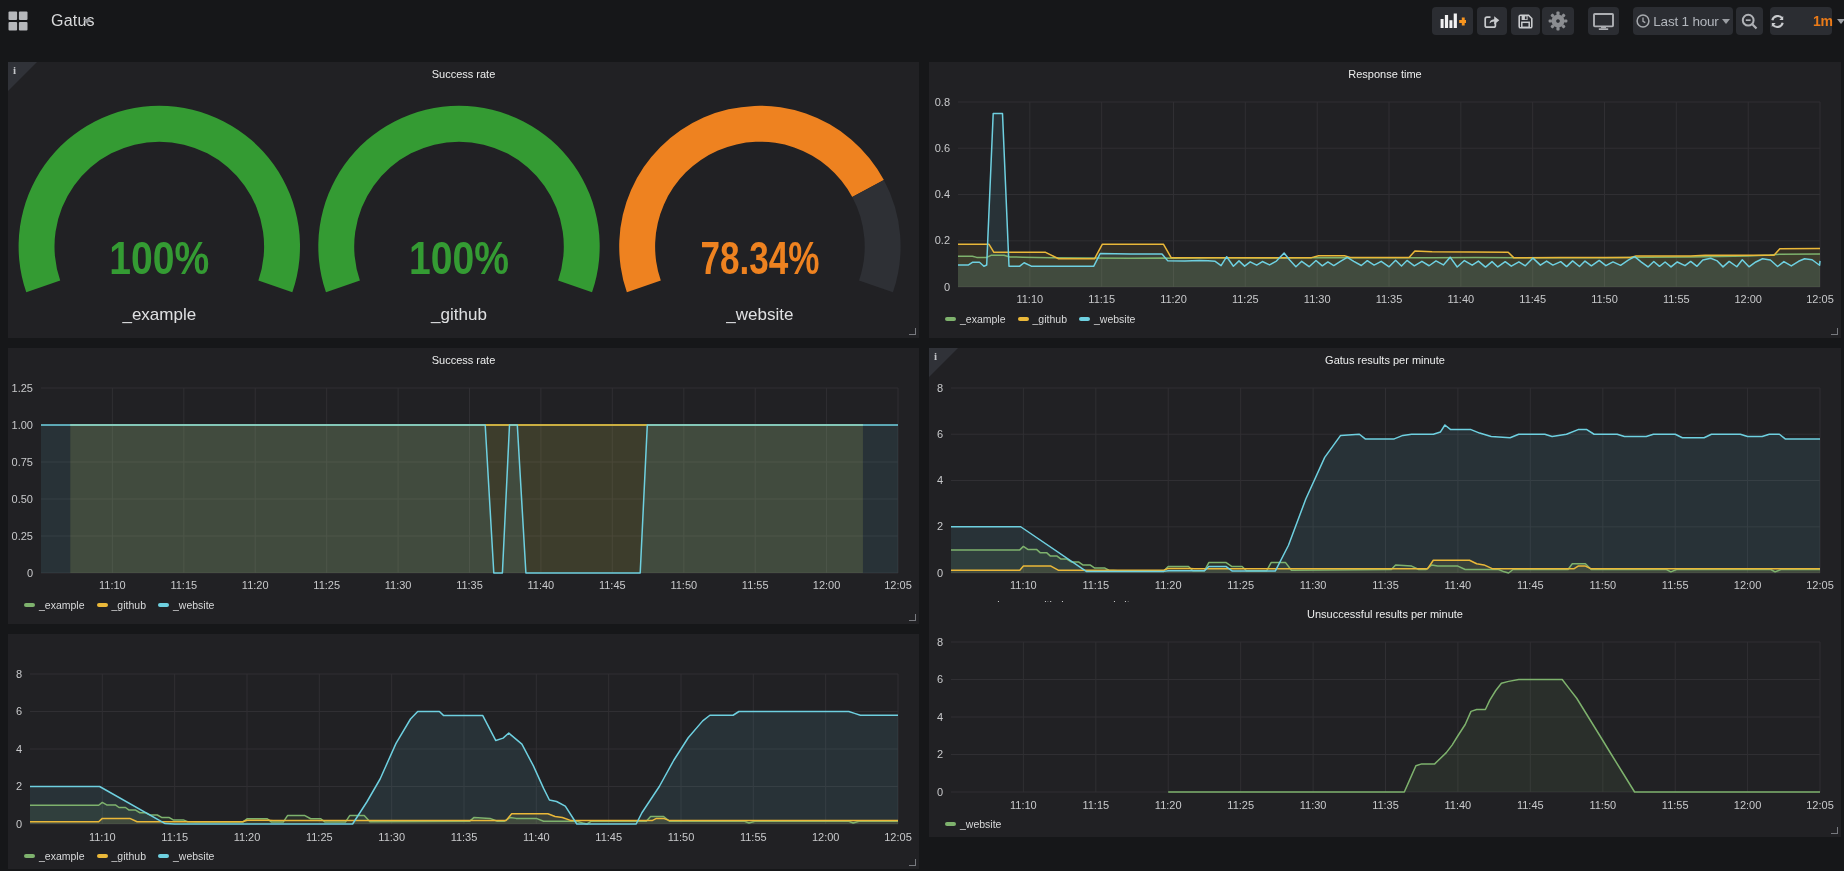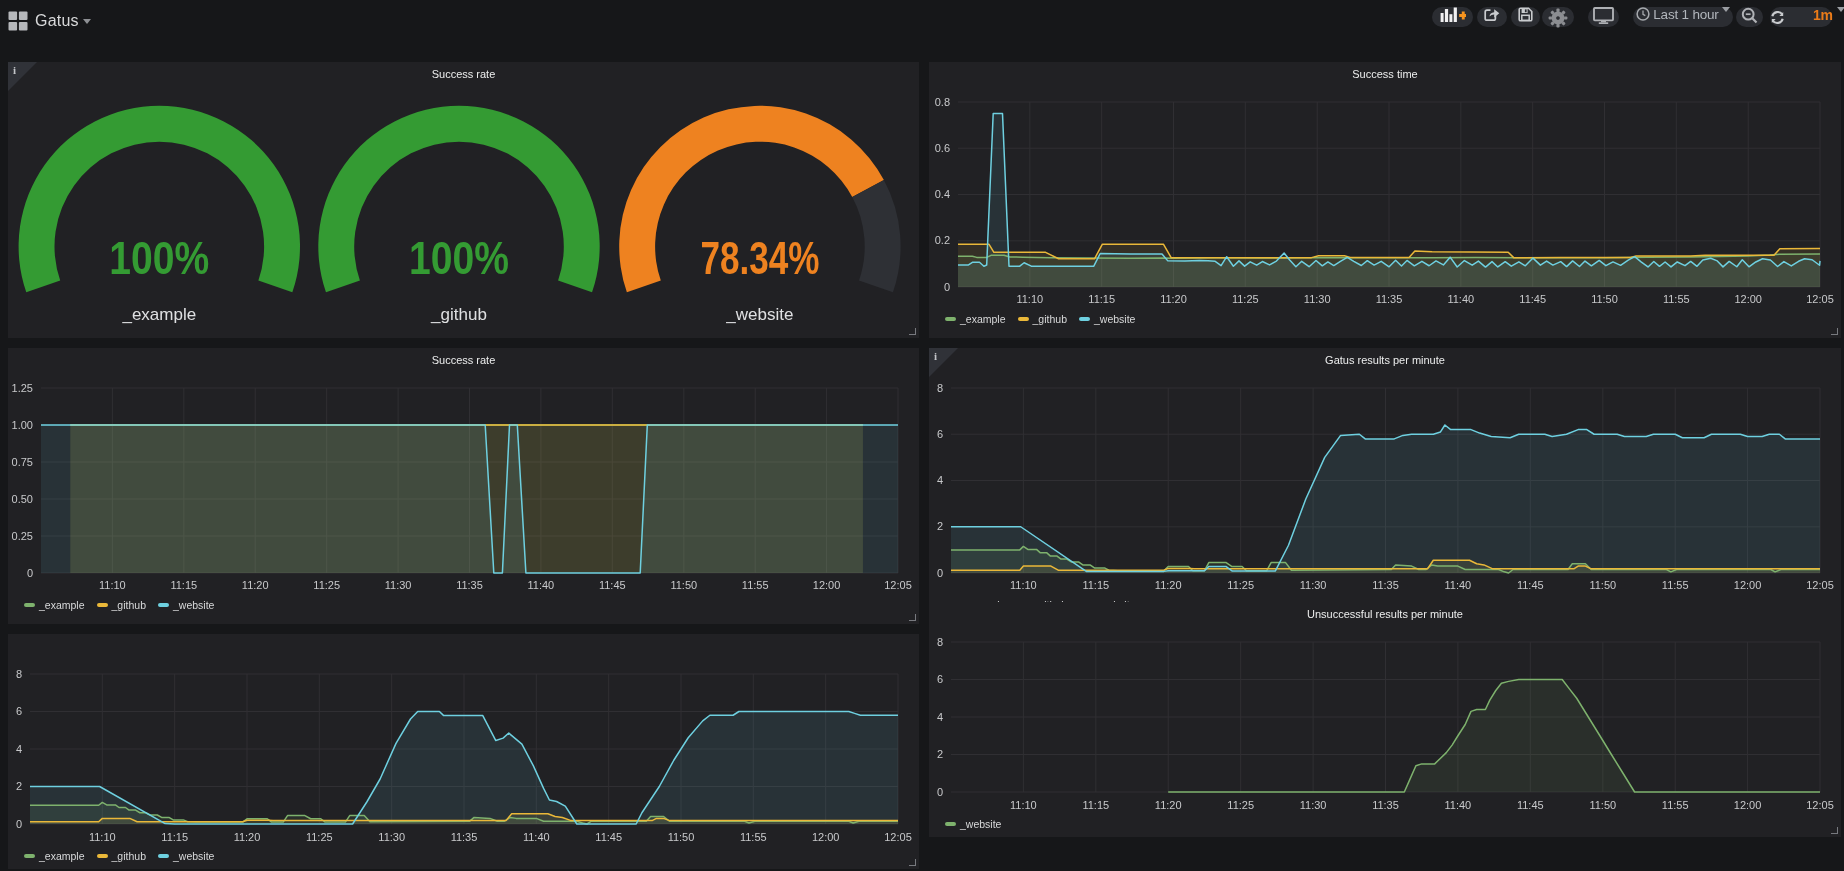--- a/index.html
+++ b/index.html
@@ -1,21 +1,21 @@
 <!DOCTYPE html>
 <html><head><meta charset="utf-8"><style>
 *{margin:0;padding:0;box-sizing:border-box}
 html,body{width:1844px;height:871px;background:#161719;overflow:hidden;
   font-family:"Liberation Sans",sans-serif;}
 .nav{position:absolute;left:0;top:0;width:100%;height:52px;background:#161719;}
 .gicon{position:absolute;left:8px;top:11px}
-.dtitle{position:absolute;left:35px;top:12px;font-size:16px;color:#d8d9da;font-weight:500;letter-spacing:0.2px}
+.dtitle{position:absolute;left:51px;top:12px;font-size:16px;color:#d8d9da;font-weight:500;letter-spacing:0.2px}
 .caret{display:inline-block;width:0;height:0;border-left:4.5px solid transparent;border-right:4.5px solid transparent;border-top:5px solid #9b9ea3;vertical-align:middle}
 .dtitle+.caret{position:absolute;left:83px;top:19px;border-top-color:#8e9094}
-.btn{position:absolute;top:7px;height:20px;background:#2b2d32;border-radius:10px;display:flex;justify-content:center;gap:4px}
+.btn{position:absolute;top:7px;height:28px;background:#2b2d32;border-radius:4px;display:flex;align-items:center;justify-content:center;gap:4px}
 .btntext{color:#b2b6bc;font-size:13.5px;white-space:nowrap;letter-spacing:-0.2px}
 .panel{position:absolute;background:#212124;}
 .panel::after{content:"";position:absolute;right:3px;bottom:3px;width:6px;height:6px;border-right:1.5px solid #77797e;border-bottom:1.5px solid #77797e}
 .ptitle{position:absolute;top:7px;left:0;width:100%;text-align:center;font-size:11px;line-height:11px;font-weight:normal;color:#eceded}
 .legend{position:absolute;left:16px;height:14px;display:flex;align-items:center;font-size:10.5px;color:#d8d9da;white-space:nowrap}
 .li{display:flex;align-items:center;margin-right:12px}
 .lic{display:inline-block;width:11px;height:3.5px;border-radius:2px;margin-right:4px}
 .icorner{position:absolute;left:0;top:0;width:0;height:0;border-top:29px solid #303238;border-right:29px solid transparent}
 .iletter{position:absolute;left:5px;top:2px;font-family:"Liberation Serif",serif;font-weight:bold;font-size:11px;color:#c3c5c9}
 text{font-family:"Liberation Sans",sans-serif}
@@ -114,21 +114,21 @@
       <path d="M317.97,230.31 A140.7,140.7 0 1 1 584.03,230.31 L550.09,218.62 A104.8,104.8 0 1 0 351.91,218.62 Z" fill="#349b33"></path>
       <text x="451.0" y="211.5" text-anchor="middle" font-size="46" font-weight="bold" fill="#349b33" textLength="100" lengthAdjust="spacingAndGlyphs">100%</text>
       <text x="451.0" y="258" text-anchor="middle" font-size="17" fill="#dfe0e2">_github</text>
       <path d="M618.87,230.31 A140.7,140.7 0 0 1 875.88,117.97 L844.24,134.95 A104.8,104.8 0 0 0 652.81,218.62 Z" fill="#ee8220"></path>
       <path d="M875.88,117.97 A140.7,140.7 0 0 1 884.93,230.31 L850.99,218.62 A104.8,104.8 0 0 0 844.24,134.95 Z" fill="#2e3035"></path>
       <text x="751.9" y="211.5" text-anchor="middle" font-size="46" font-weight="bold" fill="#ee8220" textLength="119" lengthAdjust="spacingAndGlyphs">78.34%</text>
       <text x="751.9" y="258" text-anchor="middle" font-size="17" fill="#dfe0e2">_website</text>
     </svg>
   </div>
 <div class="panel" style="left:929px;top:62px;width:912px;height:276px">
-    <div class="ptitle">Success time</div>
+    <div class="ptitle">Response time</div>
     <svg width="912" height="276" style="position:absolute;left:0;top:0">
       <line x1="29" y1="225.0" x2="891" y2="225.0" stroke="#302f33" stroke-width="1"></line>
       <text x="21" y="228.5" text-anchor="end" font-size="11" fill="#c8c9cb">0</text>
       <line x1="29" y1="178.8" x2="891" y2="178.8" stroke="#302f33" stroke-width="1"></line>
       <text x="21" y="182.2" text-anchor="end" font-size="11" fill="#c8c9cb">0.2</text>
       <line x1="29" y1="132.5" x2="891" y2="132.5" stroke="#302f33" stroke-width="1"></line>
       <text x="21" y="136.0" text-anchor="end" font-size="11" fill="#c8c9cb">0.4</text>
       <line x1="29" y1="86.2" x2="891" y2="86.2" stroke="#302f33" stroke-width="1"></line>
       <text x="21" y="89.8" text-anchor="end" font-size="11" fill="#c8c9cb">0.6</text>
       <line x1="29" y1="40.0" x2="891" y2="40.0" stroke="#302f33" stroke-width="1"></line>

